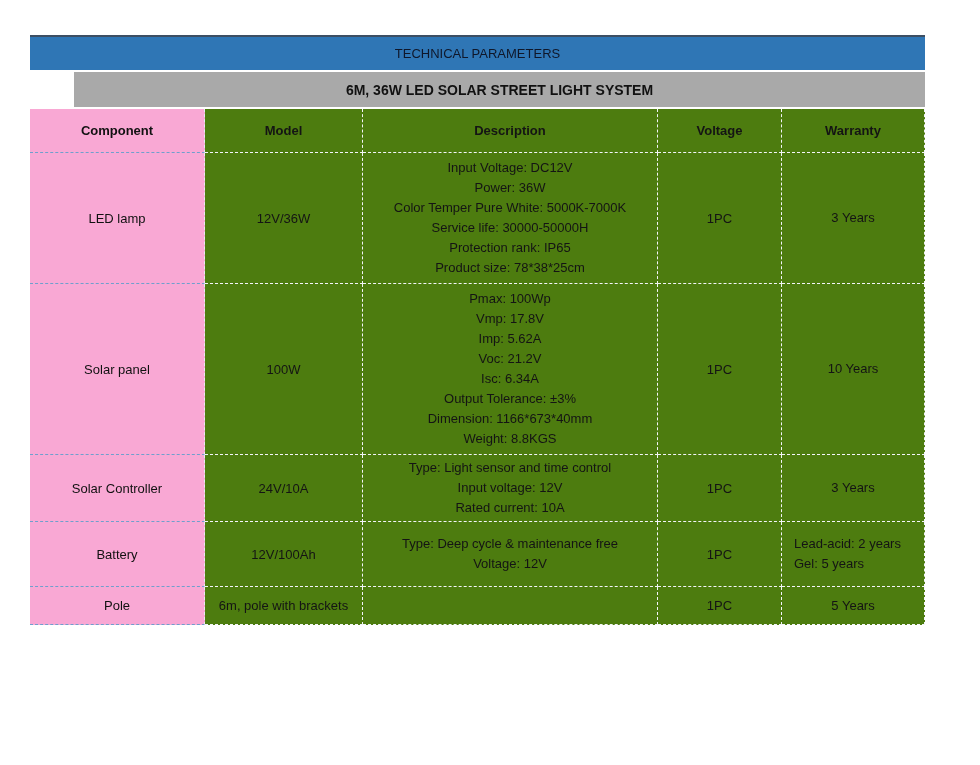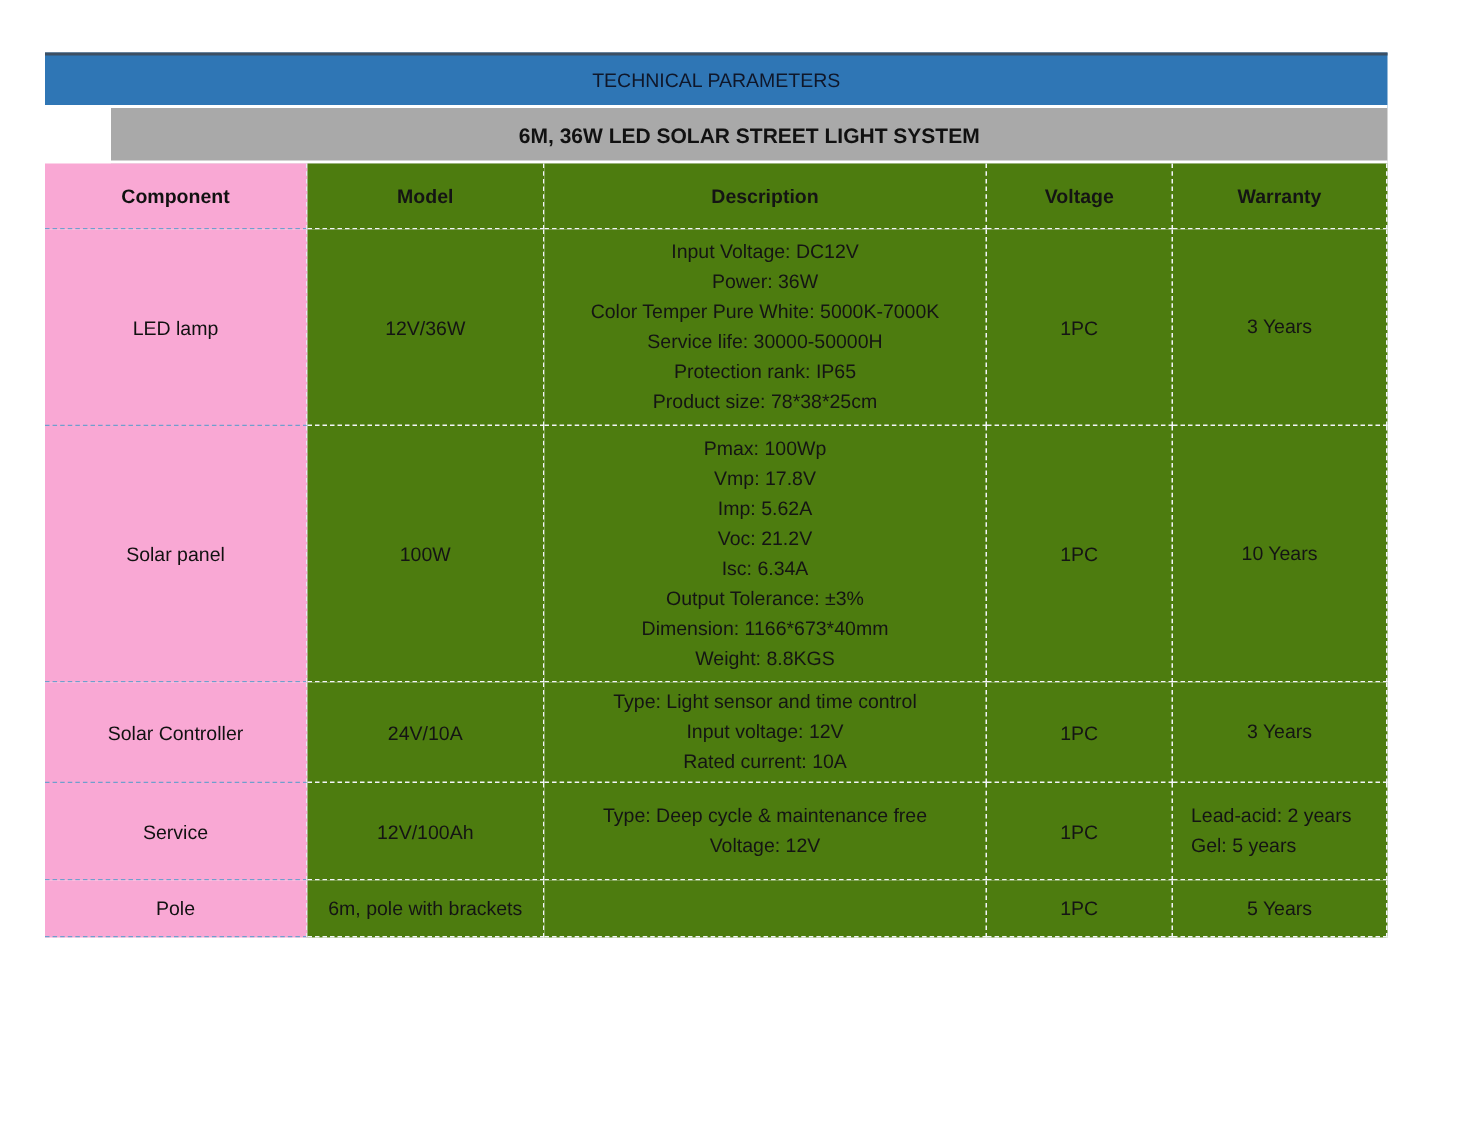--- a/index.html
+++ b/index.html
@@ -149,21 +149,21 @@
       <tr class="r3">
         <td class="bl component">Solar Controller</td>
         <td class="lt model">24V/10A</td>
         <td class="lt desc">Type: Light sensor and time control
 Input voltage: 12V
 Rated current: 10A</td>
         <td class="lt qty">1PC</td>
         <td class="lt warranty">3 Years</td>
       </tr>
       <tr class="r4">
-        <td class="bl component">Service</td>
+        <td class="bl component">Battery</td>
         <td class="lt model">12V/100Ah</td>
         <td class="lt desc">Type: Deep cycle &amp; maintenance free
 Voltage: 12V</td>
         <td class="lt qty">1PC</td>
         <td class="lt warranty left">Lead-acid: 2 years
 Gel: 5 years</td>
       </tr>
       <tr class="r5">
         <td class="bl component">Pole</td>
         <td class="lt model">6m, pole with brackets</td>

